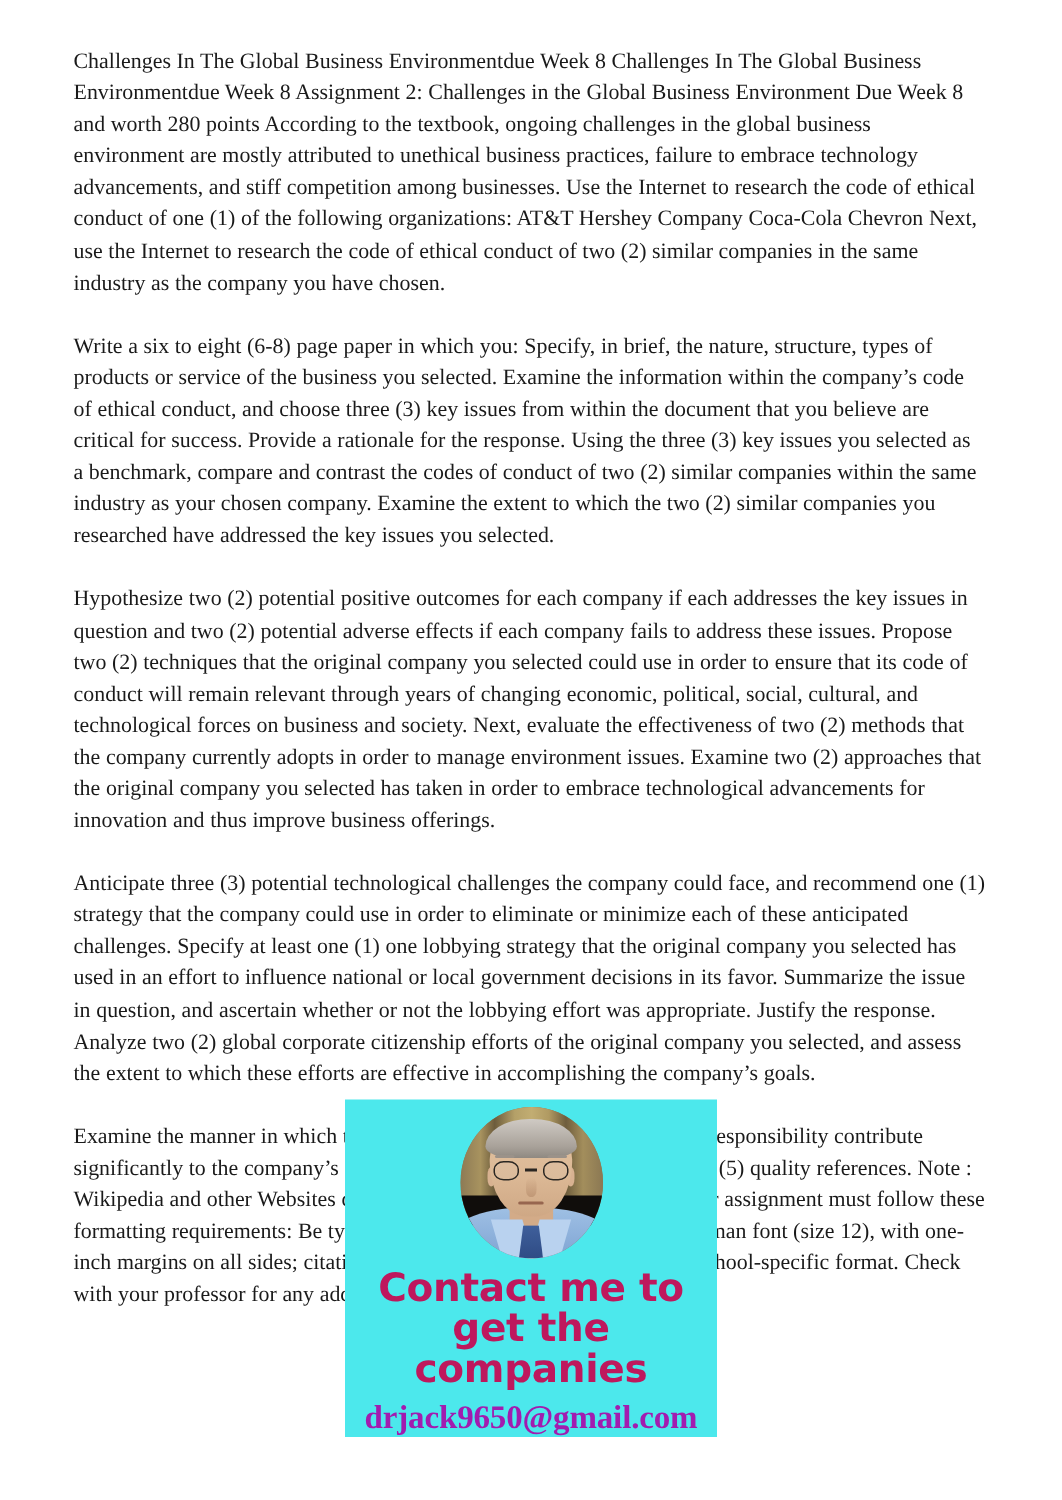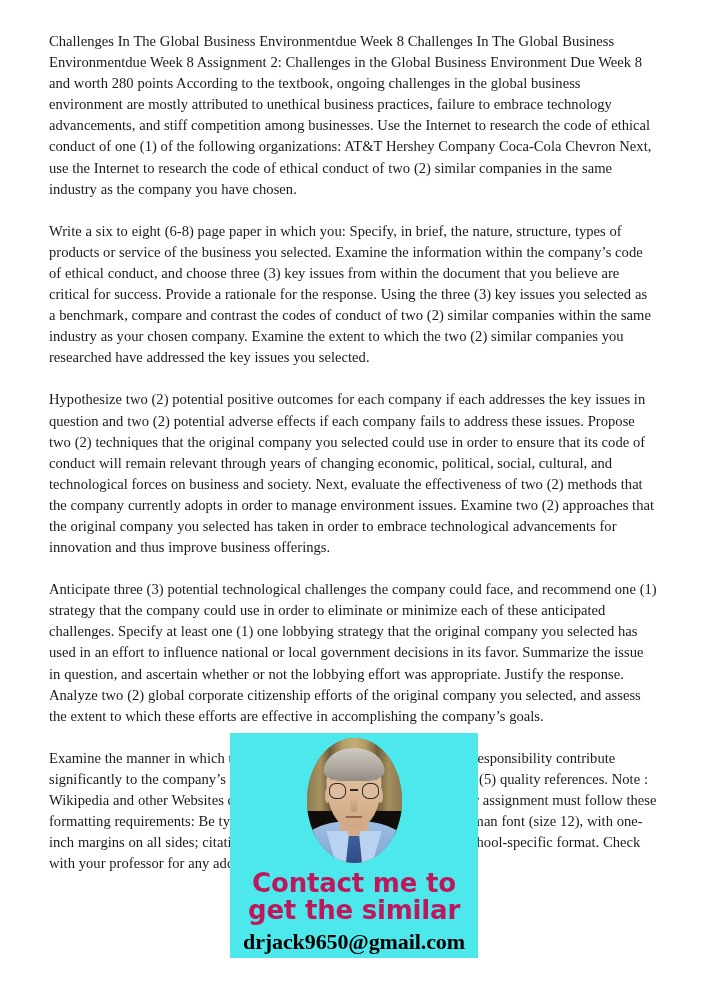--- a/index.html
+++ b/index.html
@@ -169,21 +169,21 @@
     letter-spacing: -0.2px;
   }
 
   #promo-email {
     margin-top: 5px;
     text-align: left;
     font-family: "Liberation Serif", "DejaVu Serif", serif;
     font-weight: bold;
     font-size: 22px;
     line-height: 26px;
-    color: #000000;
+    color: #a21caf;
     letter-spacing: -0.1px;
   }
 </style>
 </head>
 <body>
 
 <div id="page">
 
   <div id="doc-body">
     <p class="para">Challenges In The Global Business Environmentdue Week 8 Challenges In The Global Business Environmentdue Week 8 Assignment 2: Challenges in the Global Business Environment Due Week 8 and worth 280 points According to the textbook, ongoing challenges in the global business environment are mostly attributed to unethical business practices, failure to embrace technology advancements, and stiff competition among businesses. Use the Internet to research the code of ethical conduct of one (1) of the following organizations: AT&amp;T Hershey Company Coca-Cola Chevron Next, use the Internet to research the code of ethical conduct of two (2) similar companies in the same industry as the company you have chosen.</p>
@@ -211,19 +211,19 @@
       <div class="ph-brow-r"></div>
       <div class="ph-glass-l"></div>
       <div class="ph-glass-r"></div>
       <div class="ph-bridge"></div>
       <div class="ph-nose"></div>
       <div class="ph-mouth"></div>
     </div>
 
     <div id="promo-lines">
       <div>Contact me to</div>
-      <div>get the similar</div>
+      <div>get the companies</div>
     </div>
 
     <div id="promo-email">drjack9650@gmail.com</div>
   </div>
 
 </div>
 
 </body></html>

